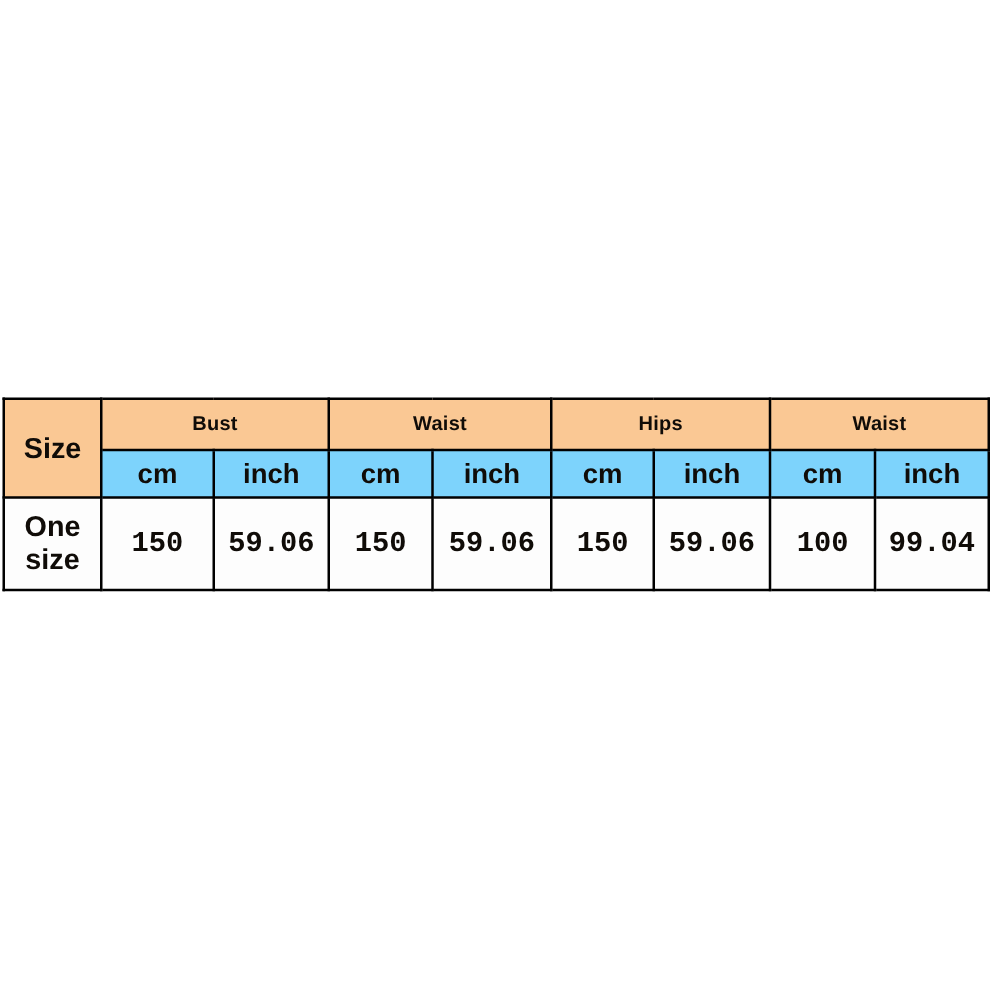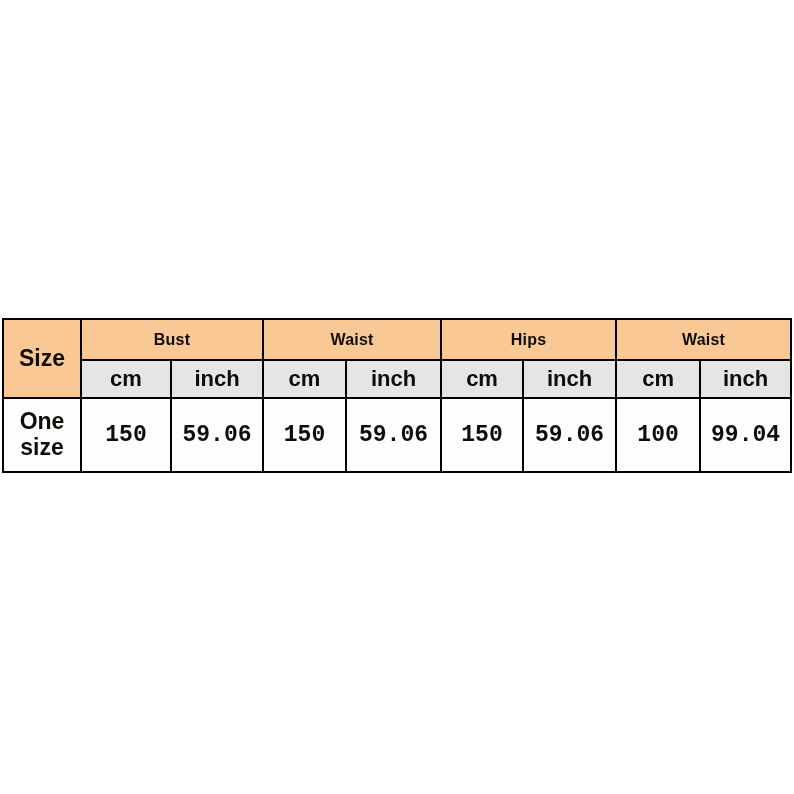--- a/index.html
+++ b/index.html
@@ -41,21 +41,21 @@
 
   
   th.grp-head {
     background: #fac894;
     height: 39px;
     font-size: 16px;
     letter-spacing: .2px;
   }
 
   th.unit-head {
-    background: #e5e5e5;
+    background: #7dd3fc;
     height: 36px;
     font-size: 22px;
   }
 
   th.size-head {
     background: #fac894;
     font-size: 23px;
     width: 78px;
   }
 

